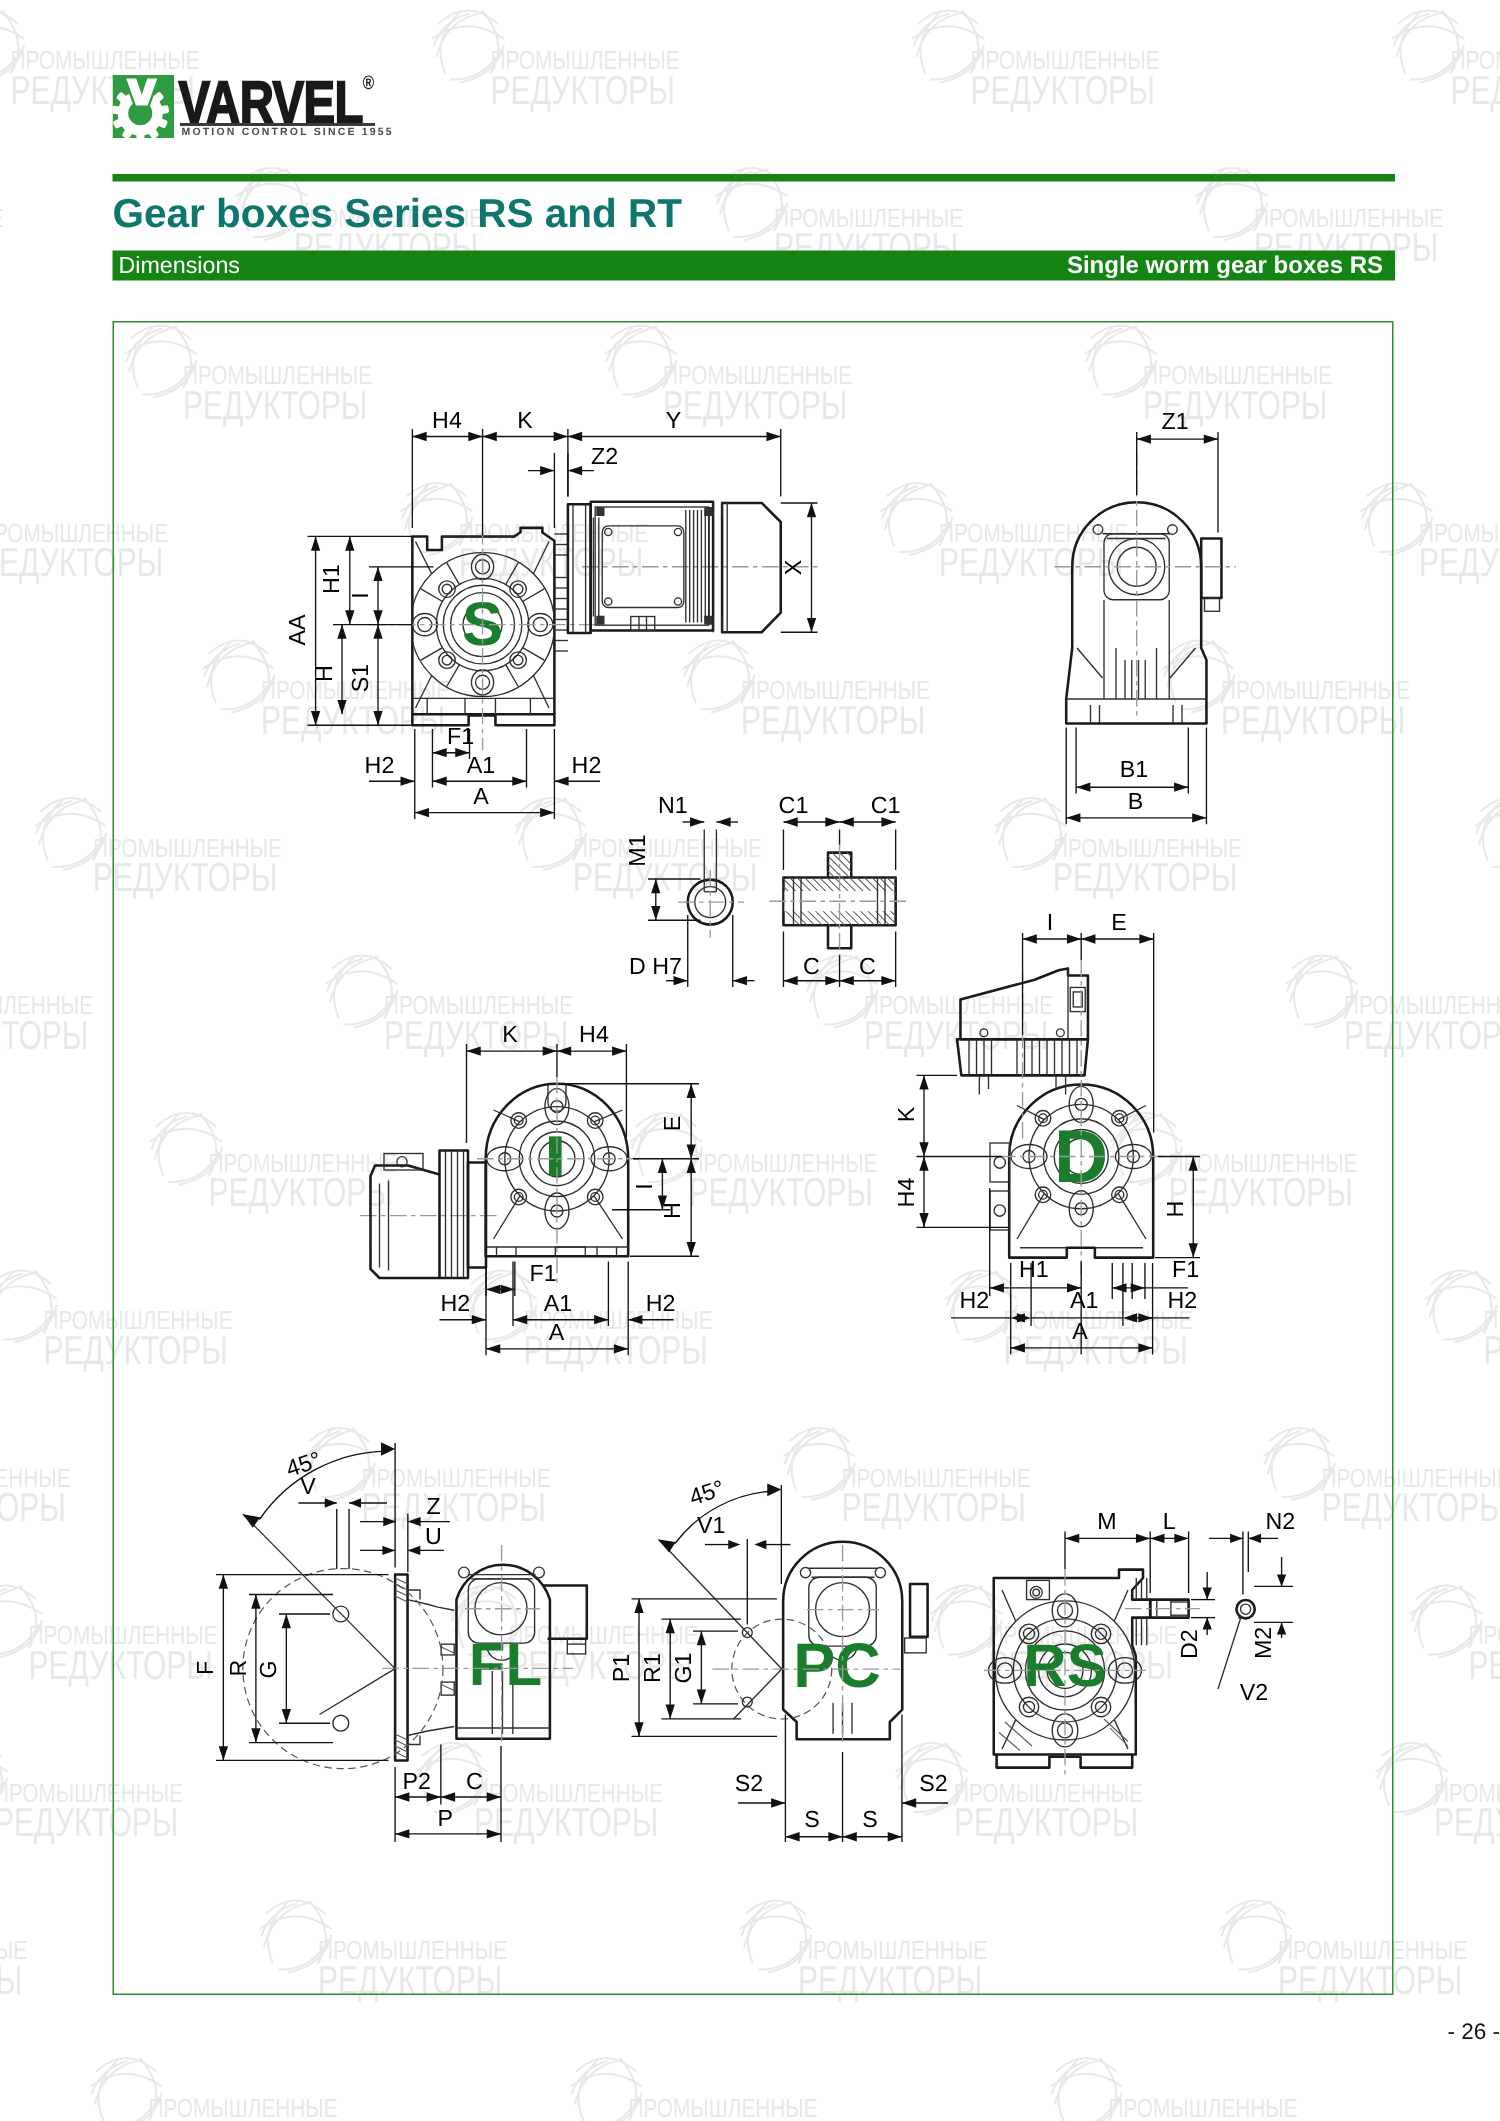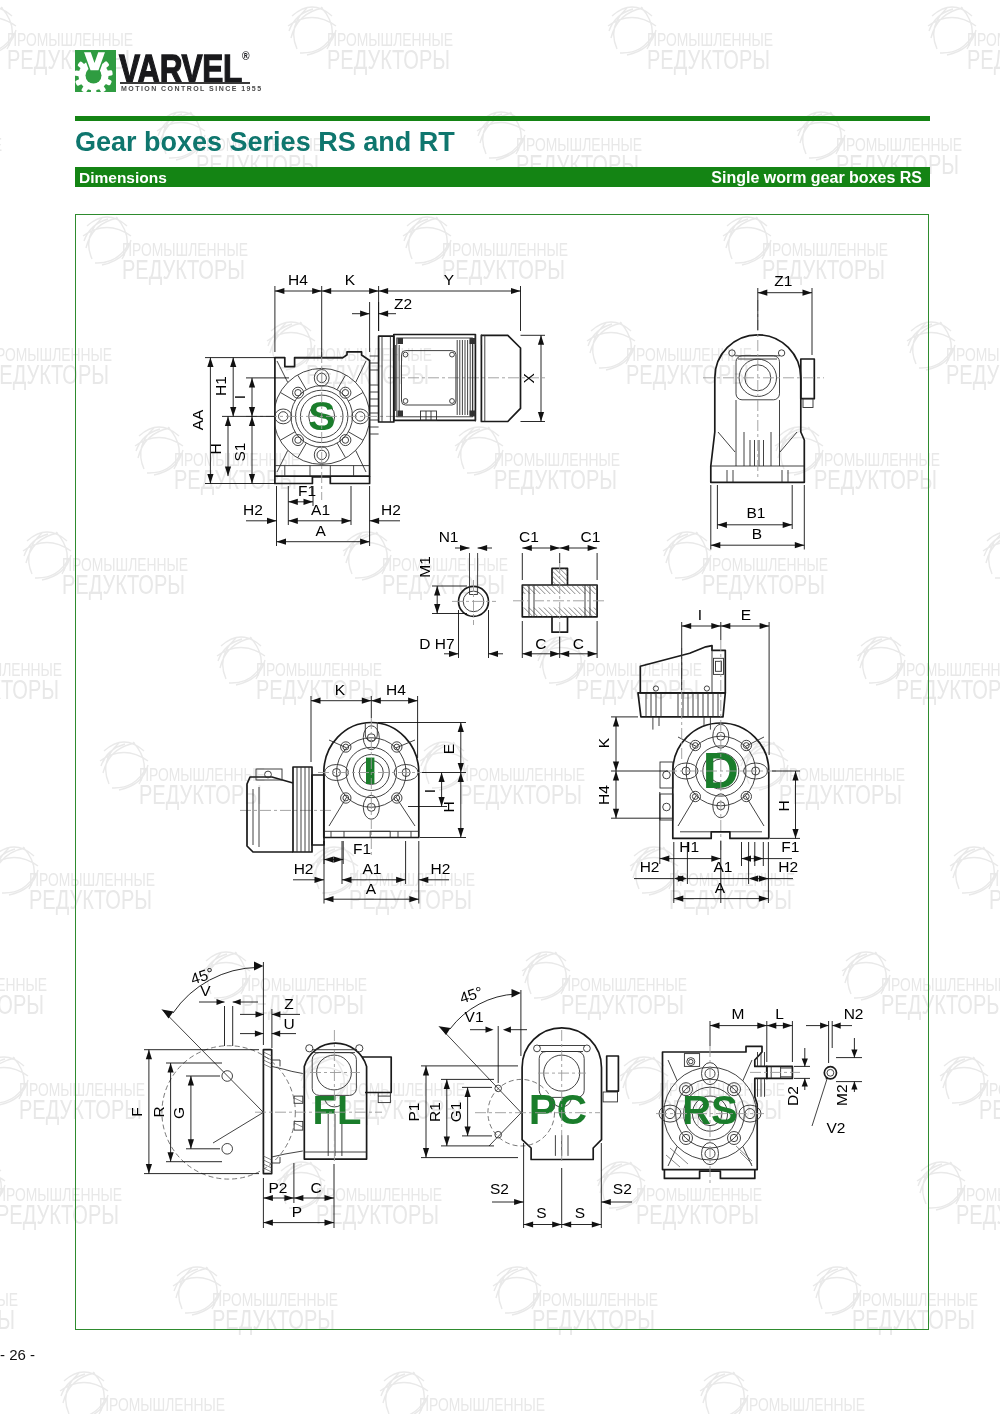--- a/index.html
+++ b/index.html
@@ -333,21 +333,21 @@
 <div class="abs" style="left:120px;top:81.5px;width:130px;height:2px;background:#3a3a3a;"></div>
 
 <div class="abs" style="left:121px;top:85px;font-size:7px;font-weight:bold;color:#4a4a4a;letter-spacing:1.45px;">MOTION CONTROL SINCE 1955</div>
 
 <div class="abs" style="left:75px;top:116px;width:855px;height:5px;background:#148414;"></div>
 
 <div class="abs" style="left:75px;top:127px;font-size:27px;font-weight:bold;color:#0f766e;">Gear boxes Series RS and RT</div>
 
 <div class="abs" style="left:75px;top:167px;width:855px;height:20px;background:#148414;"></div>
 
-<div class="abs" style="left:79px;top:168.5px;font-size:15.5px;font-weight:bold;color:#fff;">Dimensions</div>
+<div class="abs" style="left:79px;top:168.5px;font-size:15.5px;font-weight:normal;color:#fff;">Dimensions</div>
 
 <div class="abs" style="left:75px;top:168.5px;width:847px;font-size:16px;font-weight:bold;color:#fff;text-align:right;">Single worm gear boxes RS</div>
 
 <div class="abs" style="left:75px;top:214px;width:852px;height:1114px;border:1px solid #2e8b2e;"></div>
 
 <svg class="abs" style="left:75px;top:214px" width="854" height="1116" viewBox="75 214 854 1116">
 
 <g>
         <clipPath id="sbody">
           <rect x="274.9" y="355.8" width="94.7" height="127.7"></rect>
@@ -1391,13 +1391,13 @@
         <line x1="854.4" y1="1081.6" x2="854.4" y2="1092.0" class="d"></line>
         <text x="847.4" y="1106.0" font-size="15.5" text-anchor="start" transform="rotate(-90 847.4 1106.0)">M2</text>
       </g>
 
 <g>
         <line x1="827.0" y1="1079.0" x2="812.0" y2="1126.0" class="t"></line>
         <text x="836.0" y="1133.0" font-size="15.5" text-anchor="middle">V2</text>
       </g>
 </svg>
 
-<div class="abs" style="left:0;top:1346px;width:1000px;text-align:left;font-size:15px;color:#111;">- 26 -</div>
+<div class="abs" style="left:0;top:1346px;width:1000px;text-align:right;font-size:15px;color:#111;">- 26 -</div>
 </div>
 </body></html>

